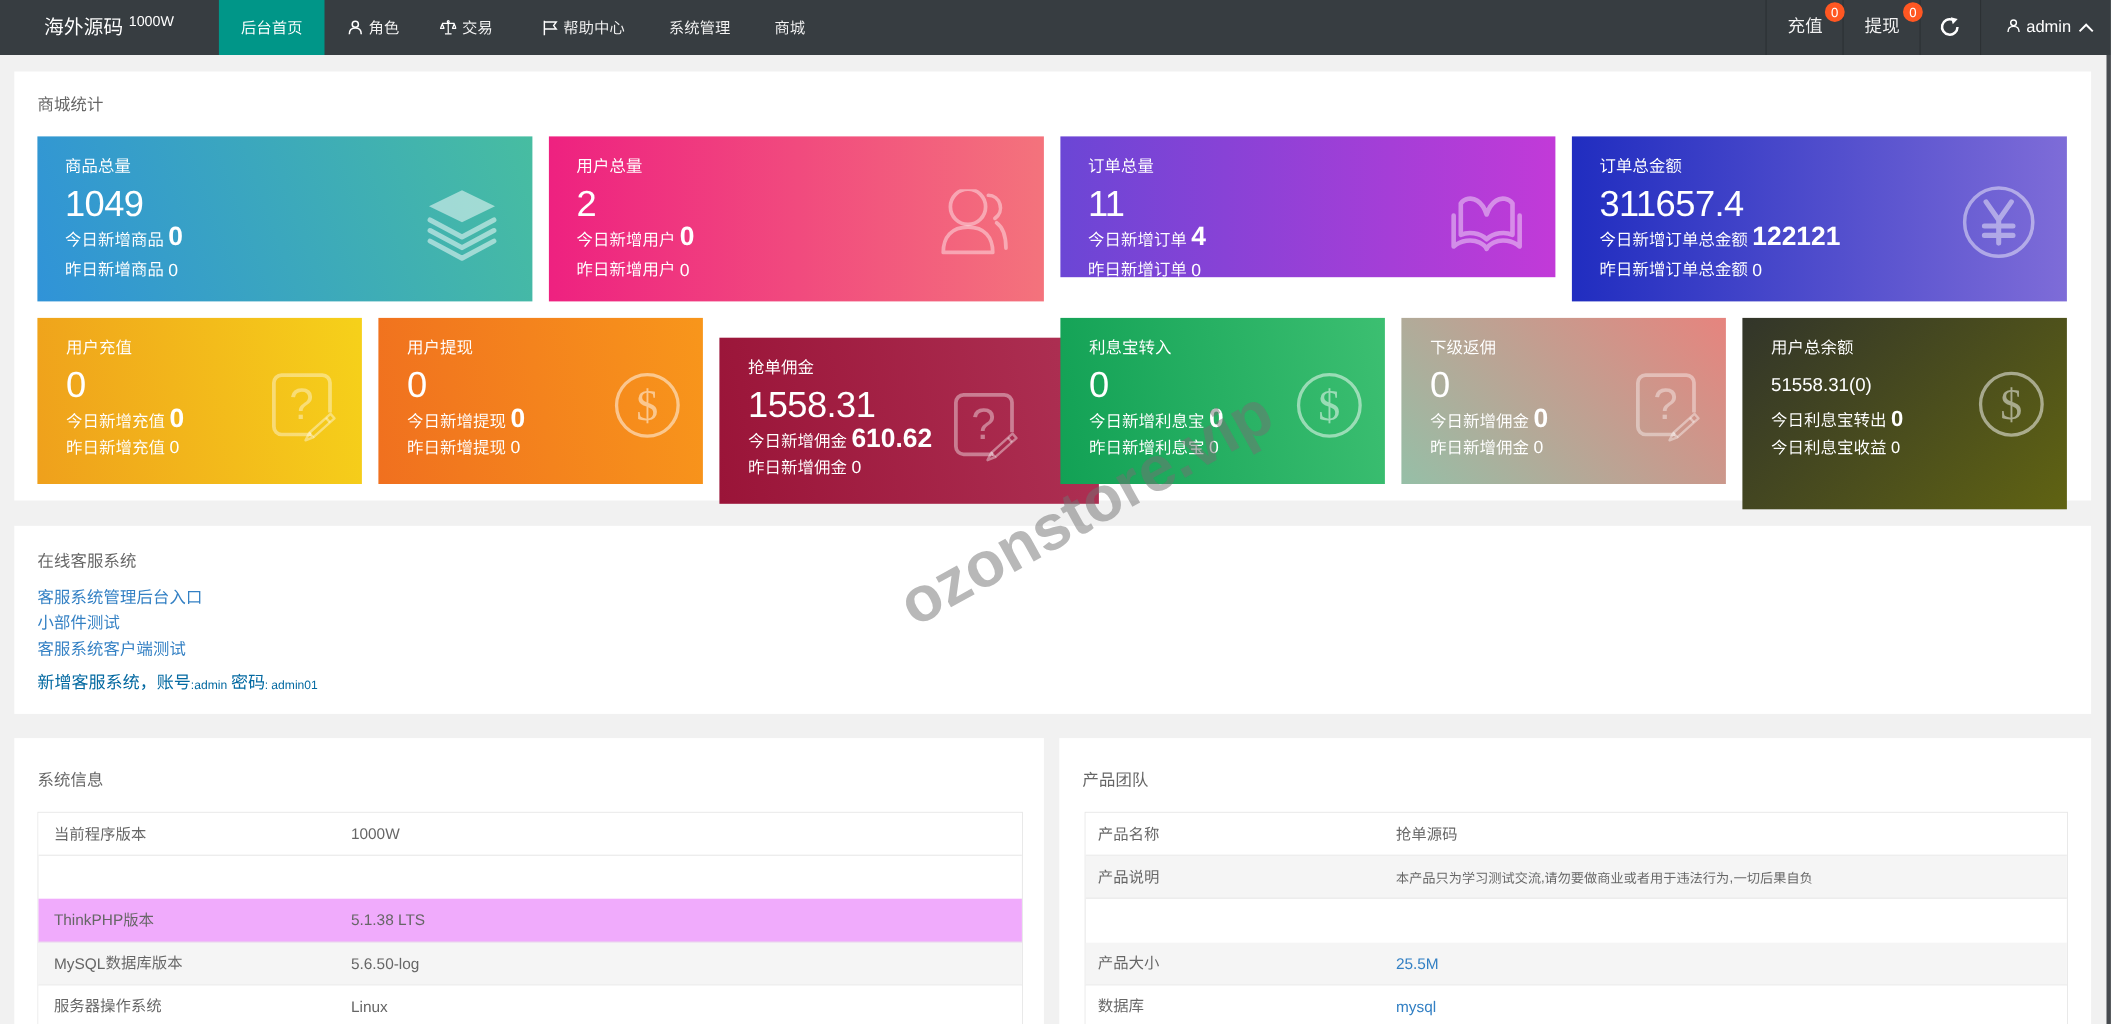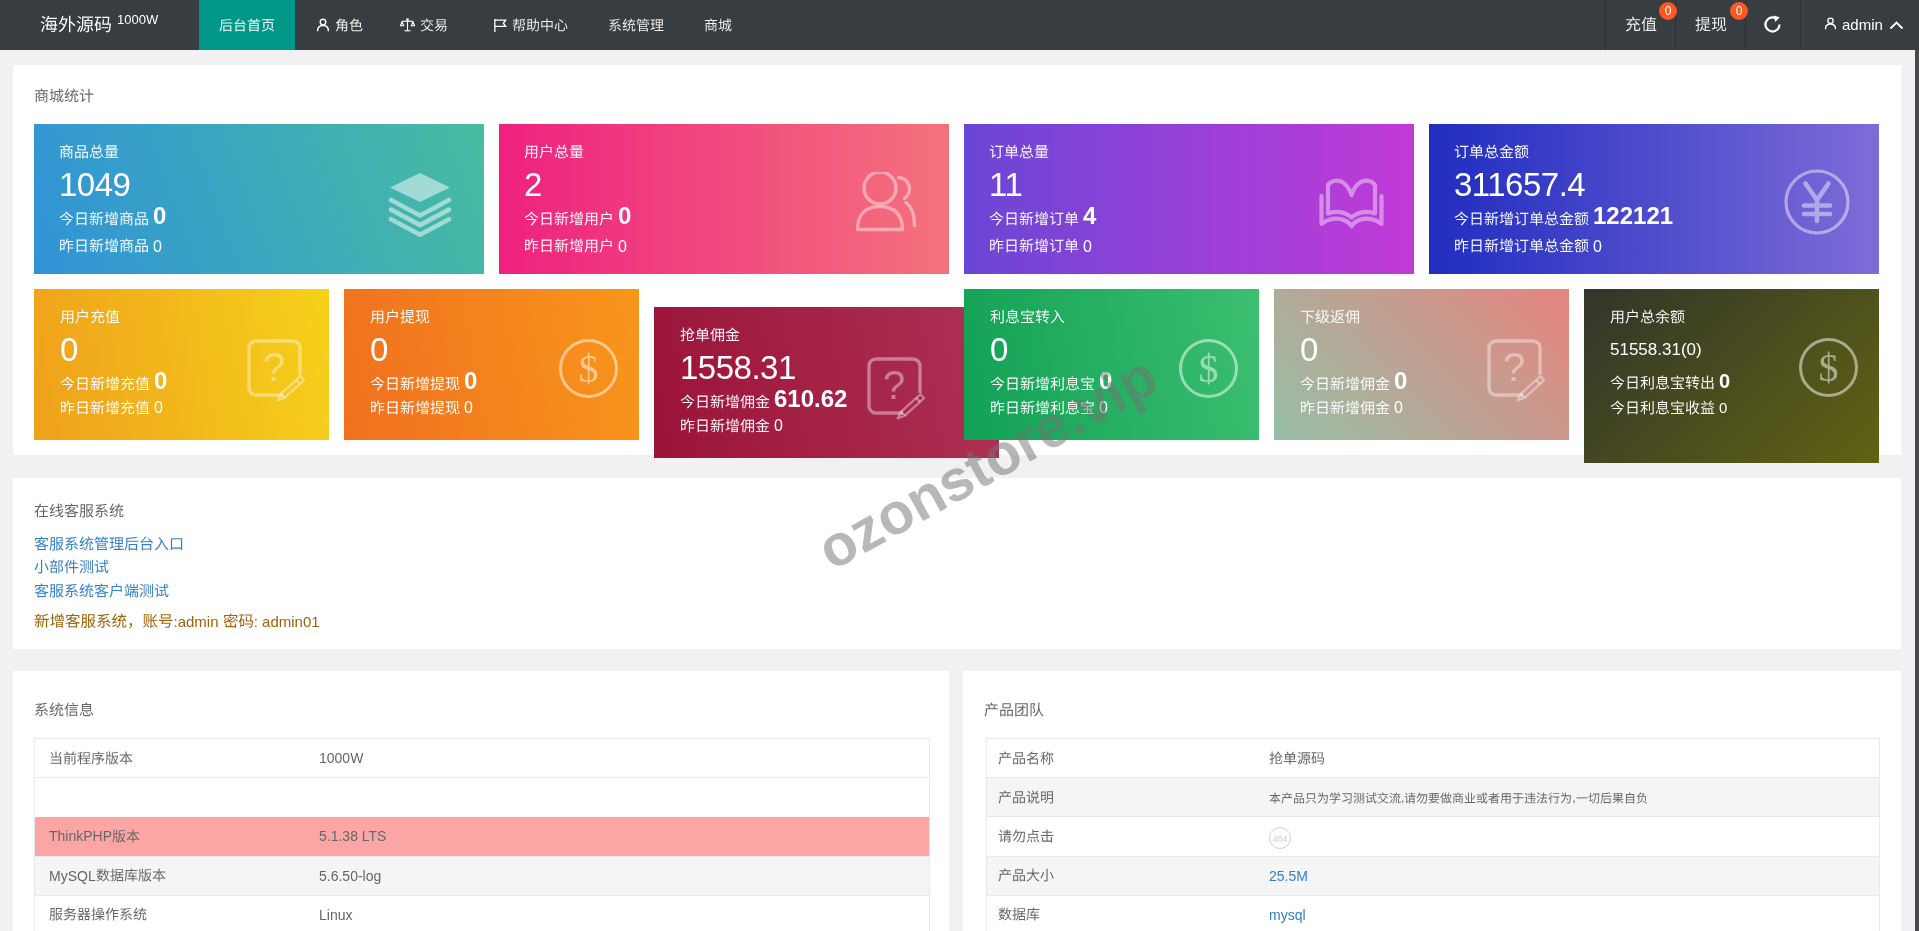--- a/index.html
+++ b/index.html
@@ -208,21 +208,21 @@
       </svg><span class="v4">0</span></div>
     <svg class="ic" style="left:356px;top:48px" width="62" height="60" viewBox="0 0 62 60">
 <g fill="none" stroke="rgba(255,255,255,0.42)" stroke-width="3.4" stroke-linecap="round">
 <circle cx="25" cy="16" r="16"></circle>
 <path d="M2.5,57.5 C2.5,43.5 10,34.5 25,34.5 C40,34.5 47.5,43.5 47.5,57.5 L2.5,57.5 Z" stroke-linejoin="round"></path>
 <path d="M43.5,5.5 A11.5 11.5 0 0 1 49.5,26.5"></path>
 <path d="M51,30.5 C56.5,34.5 59.5,42 59.5,53.5"></path>
 </g>
     </svg>
   </div>
-<div class="card " style="left:964px;top:124px;width:450px;height:150px;background:linear-gradient(90deg,#6b46d5,#c23ad8)">
+<div class="card " style="left:964px;top:124px;width:450px;height:128px;background:linear-gradient(90deg,#6b46d5,#c23ad8)">
     <div class="cline" style="left:25px;top:18px"><svg class="cj" style="width:60px;height:15px;vertical-align:-0.12em" viewBox="0 0 4000 1000">
         <g transform="translate(0,880) scale(1,-1)">
           <use href="#r8ba2" x="0"></use>
           <use href="#r5355" x="1000"></use>
           <use href="#r603b" x="2000"></use>
           <use href="#r91cf" x="3000"></use>
         </g>
       </svg></div>
     <div class="cline num" style="left:25px;top:44px;line-height:34px">11</div>
     <div class="cline" style="left:25px;top:82px"><svg class="cj" style="width:90px;height:15px;vertical-align:-0.12em" viewBox="0 0 6000 1000">
@@ -579,21 +579,21 @@
         <use href="#r670d" x="1000"></use>
         <use href="#r7cfb" x="2000"></use>
         <use href="#r7edf" x="3000"></use>
         <use href="#r5ba2" x="4000"></use>
         <use href="#r6237" x="5000"></use>
         <use href="#r7aef" x="6000"></use>
         <use href="#r6d4b" x="7000"></use>
         <use href="#r8bd5" x="8000"></use>
       </g>
     </svg></div>
-<div class="abs" style="left:34px;top:612px;font-size:15px;color:#a16207;line-height:20px"><svg class="cj" style="width:139.5px;height:15.5px;vertical-align:-0.12em" viewBox="0 0 9000 1000">
+<div class="abs" style="left:34px;top:612px;font-size:11px;color:#0369a1;line-height:20px"><svg class="cj" style="width:139.5px;height:15.5px;vertical-align:-0.12em" viewBox="0 0 9000 1000">
       <g transform="translate(0,880) scale(1,-1)">
         <use href="#r65b0" x="0"></use>
         <use href="#r589e" x="1000"></use>
         <use href="#r5ba2" x="2000"></use>
         <use href="#r670d" x="3000"></use>
         <use href="#r7cfb" x="4000"></use>
         <use href="#r7edf" x="5000"></use>
         <use href="#rff0c" x="6000"></use>
         <use href="#r8d26" x="7000"></use>
         <use href="#r53f7" x="8000"></use>
@@ -620,21 +620,21 @@
             <use href="#r5f53" x="0"></use>
             <use href="#r524d" x="1000"></use>
             <use href="#r7a0b" x="2000"></use>
             <use href="#r5e8f" x="3000"></use>
             <use href="#r7248" x="4000"></use>
             <use href="#r672c" x="5000"></use>
           </g>
         </svg></span>
       <span class="tval" style="left:284px">1000W</span>
     </div>
-    <div class="trow" style="top:78.4px;height:39.2px;line-height:39.2px;background:#fca5a5">
+    <div class="trow" style="top:78.4px;height:39.2px;line-height:39.2px;background:#f0abfc">
       <span class="tlabel" style="left:14px">ThinkPHP<svg class="cj" style="width:28px;height:14px;vertical-align:-0.12em" viewBox="0 0 2000 1000">
           <g transform="translate(0,880) scale(1,-1)">
             <use href="#r7248" x="0"></use>
             <use href="#r672c" x="1000"></use>
           </g>
         </svg></span>
       <span class="tval" style="left:284px">5.1.38 LTS</span>
     </div>
     <div class="trow" style="top:117.60000000000001px;height:39.2px;line-height:39.2px;background:#f5f5f5">
       <span class="tlabel" style="left:14px">MySQL<svg class="cj" style="width:70px;height:14px;vertical-align:-0.12em" viewBox="0 0 5000 1000">
@@ -734,31 +734,20 @@
           </svg>,<svg class="cj" style="width:72px;height:12px;vertical-align:-0.12em" viewBox="0 0 6000 1000">
             <g transform="translate(0,880) scale(1,-1)">
               <use href="#r4e00" x="0"></use>
               <use href="#r5207" x="1000"></use>
               <use href="#r540e" x="2000"></use>
               <use href="#r679c" x="3000"></use>
               <use href="#r81ea" x="4000"></use>
               <use href="#r8d1f" x="5000"></use>
             </g>
           </svg></span></span>
-    </div>
-    <div class="trow" style="top:78.4px;height:39.2px;line-height:39.2px;background:#fff">
-      <span class="tlabel" style="left:11px"><svg class="cj" style="width:56px;height:14px;vertical-align:-0.12em" viewBox="0 0 4000 1000">
-          <g transform="translate(0,880) scale(1,-1)">
-            <use href="#r8bf7" x="0"></use>
-            <use href="#r52ff" x="1000"></use>
-            <use href="#r70b9" x="2000"></use>
-            <use href="#r51fb" x="3000"></use>
-          </g>
-        </svg></span>
-      <span class="tval" style="left:282px"><span style="display:inline-block;width:22px;height:22px;border:1px solid #d2d2d2;border-radius:50%;color:#ccc;font-size:9px;text-align:center;line-height:22px;vertical-align:middle">404</span></span>
     </div>
     <div class="trow" style="top:117.60000000000001px;height:39.2px;line-height:39.2px;background:#f5f5f5">
       <span class="tlabel" style="left:11px"><svg class="cj" style="width:56px;height:14px;vertical-align:-0.12em" viewBox="0 0 4000 1000">
           <g transform="translate(0,880) scale(1,-1)">
             <use href="#r4ea7" x="0"></use>
             <use href="#r54c1" x="1000"></use>
             <use href="#r5927" x="2000"></use>
             <use href="#r5c0f" x="3000"></use>
           </g>
         </svg></span>

